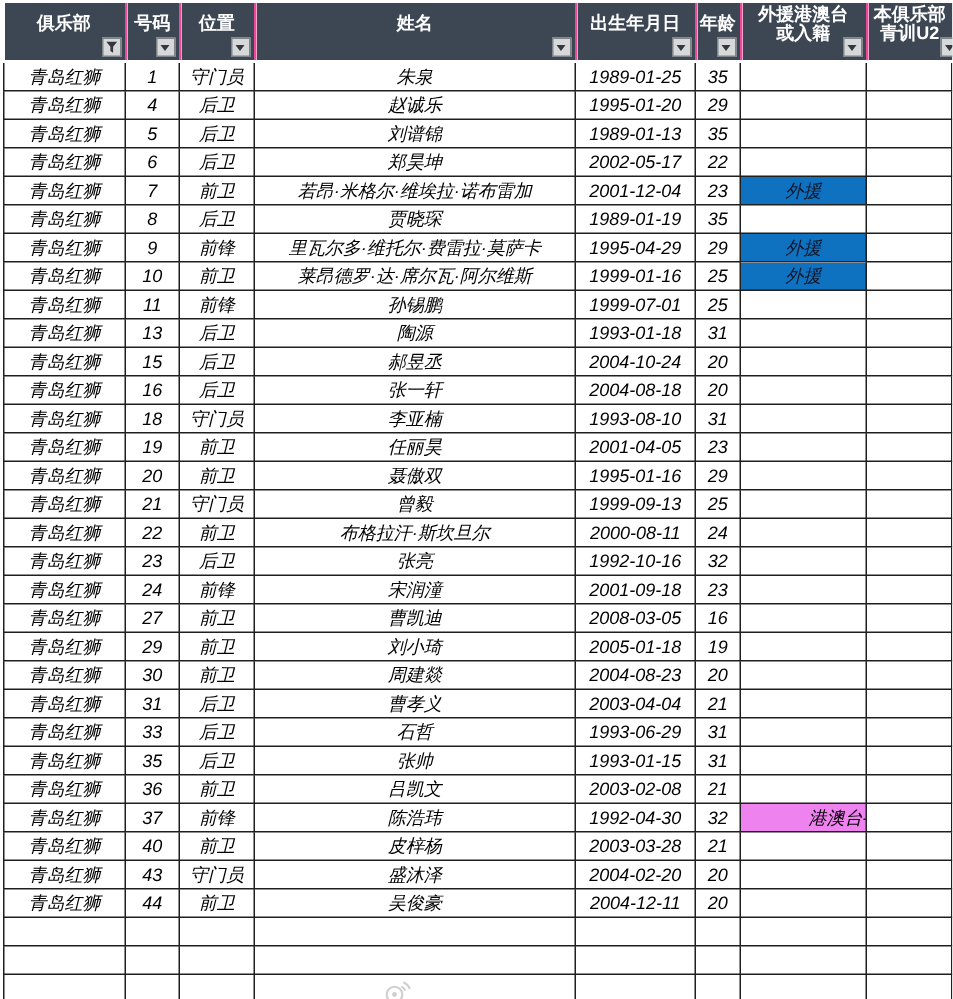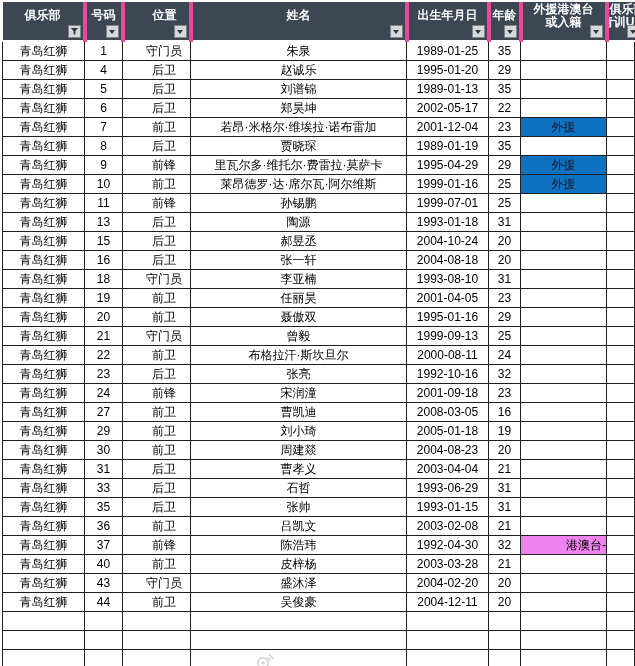--- a/index.html
+++ b/index.html
@@ -2,41 +2,41 @@
 <html><head>
 <meta charset="utf-8">
 <style>
   html,body{margin:0;padding:0;background:#fff;}
   #app{position:relative;width:635px;height:666px;overflow:hidden;background:#fff;
        font-family:"Liberation Sans",sans-serif;}
   table{border-collapse:collapse;table-layout:fixed;width:633px;margin:2px 0 0 2px;}
   
   th:nth-child(1),td:nth-child(1){width:80px;}
   th:nth-child(2),td:nth-child(2){width:34px;}
-  th:nth-child(3),td:nth-child(3){width:48px;padding-left:16px;}
+  th:nth-child(3),td:nth-child(3){width:48px;}
   th:nth-child(4),td:nth-child(4){width:212px;}
   th:nth-child(5),td:nth-child(5){width:78px;}
   th:nth-child(6),td:nth-child(6){width:28px;}
   th:nth-child(7),td:nth-child(7){width:82px;}
   
   thead tr{height:39px;}
   th{background:#3D4754;color:#fff;font-size:12px;font-weight:bold;
      padding:0;position:relative;vertical-align:top;border:0;border-bottom:2px solid #fff;margin-top:25px;}
-  th + th{border-left:4px solid #ec4899;}
+  th + th{border-left:2px solid #ec4899;}
   .th-inner{display:flex;flex-direction:column;align-items:center;justify-content:center;
             height:27px;line-height:13px;overflow:hidden;white-space:nowrap;}
   .th-filter-btn{position:absolute;right:2px;bottom:2px;width:13px;height:13px;
             background:#D6D8DA;border:1px solid #7F8489;box-sizing:border-box;
             display:flex;align-items:center;justify-content:center;cursor:pointer;}
   th:last-child .th-filter-btn{right:-5px;}
   .arrow-glyph{width:0;height:0;border-left:3px solid transparent;
             border-right:3px solid transparent;border-top:4px solid #33383d;}
   .funnel-glyph{display:block;}
   
-  tbody tr{height:19px;}
+  tbody tr{height:19px;font-style:italic;}
   td{border:1px solid #1f1f1f;font-size:12px;color:#000;text-align:center;
      padding:0 1px;white-space:nowrap;overflow:hidden;height:18px;line-height:18px;
      background:#fff;}
   td.st-blue{background:#0F72C1;color:#0f172a;}
   td.st-pink{background:#EE82EE;color:#000;padding-left:45px;}
   
   #watermark{position:absolute;left:256px;top:634px;display:flex;align-items:center;gap:5px;
      pointer-events:none;}
   #watermark .wm-text{font-size:18px;font-weight:bold;color:#ececec;
      text-shadow:0 0 1px #bdbdbd, 0 0 1px #bdbdbd;letter-spacing:1px;margin-top:38px;}

